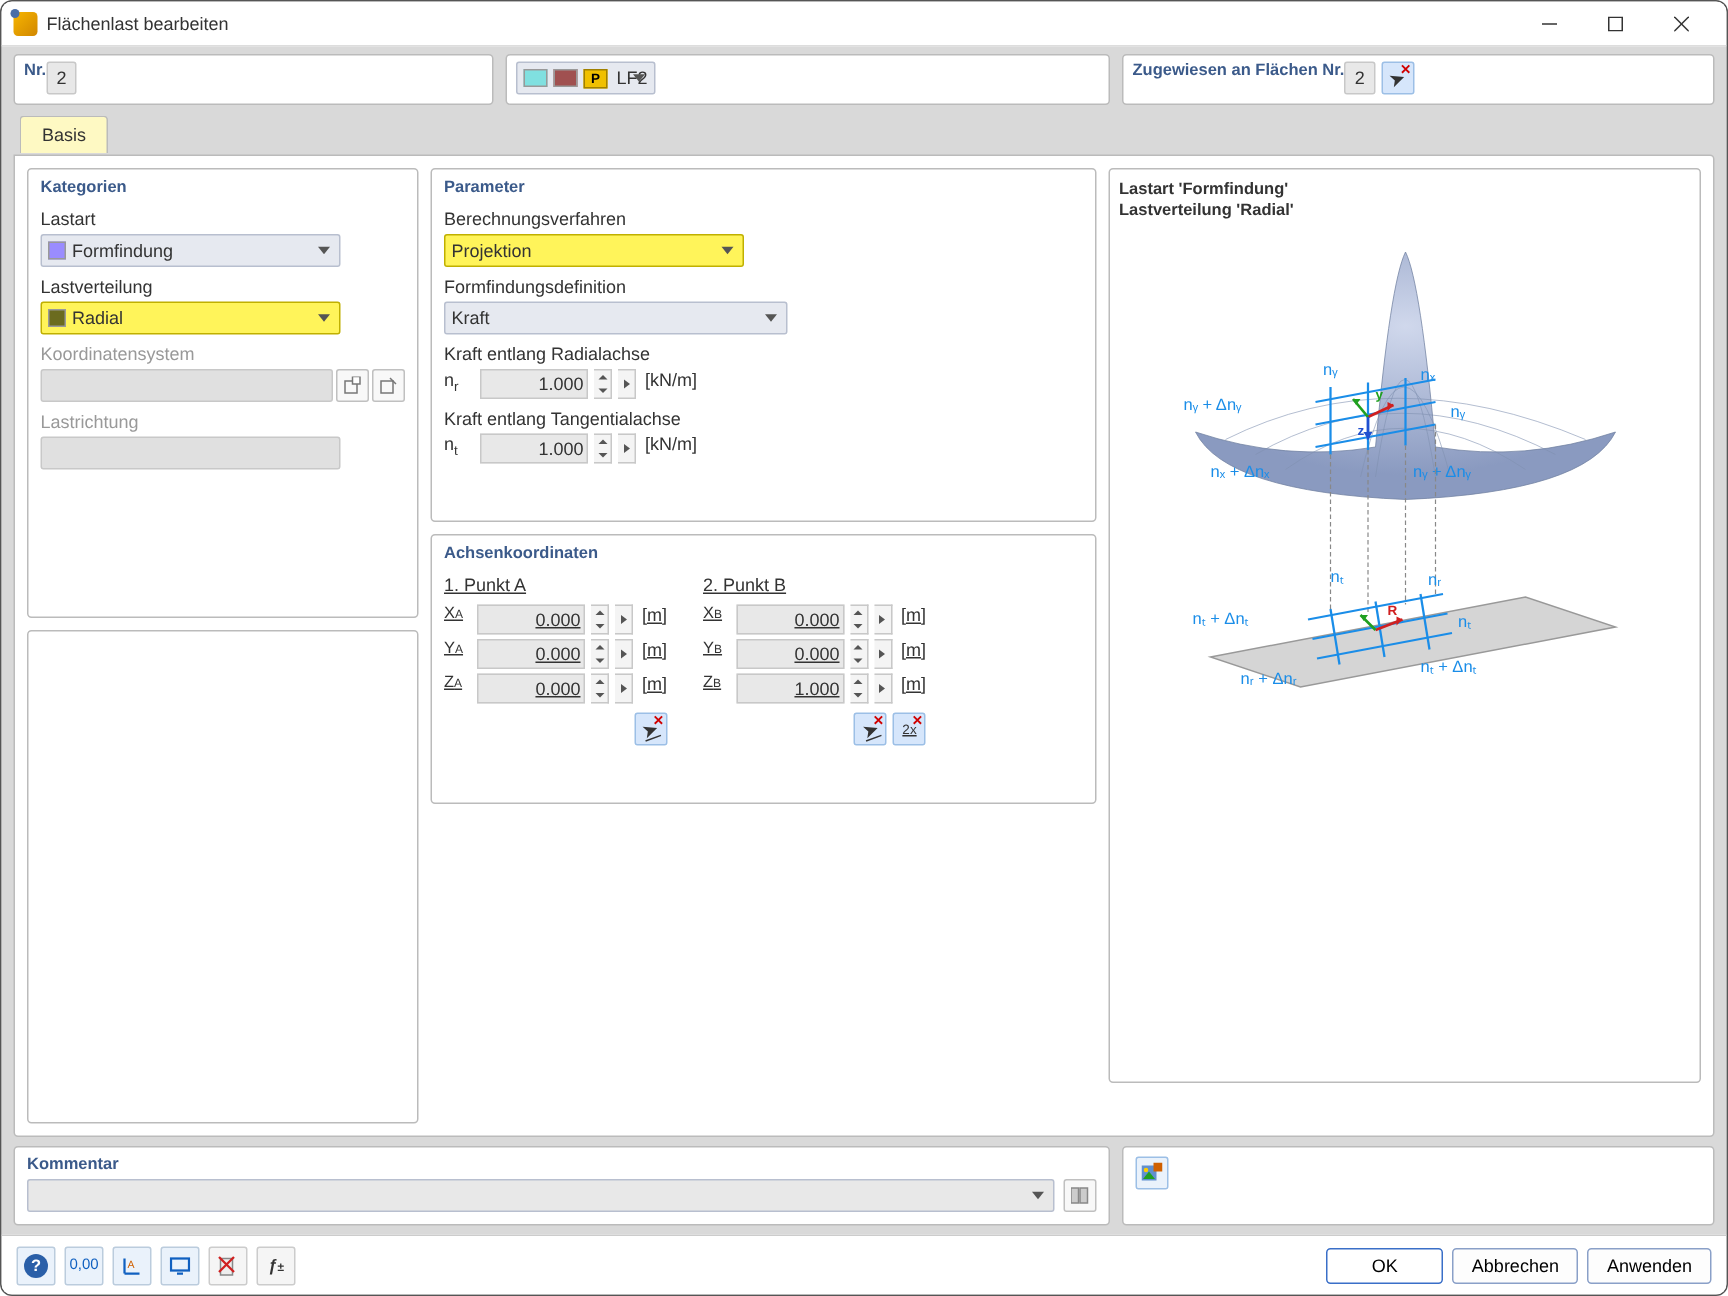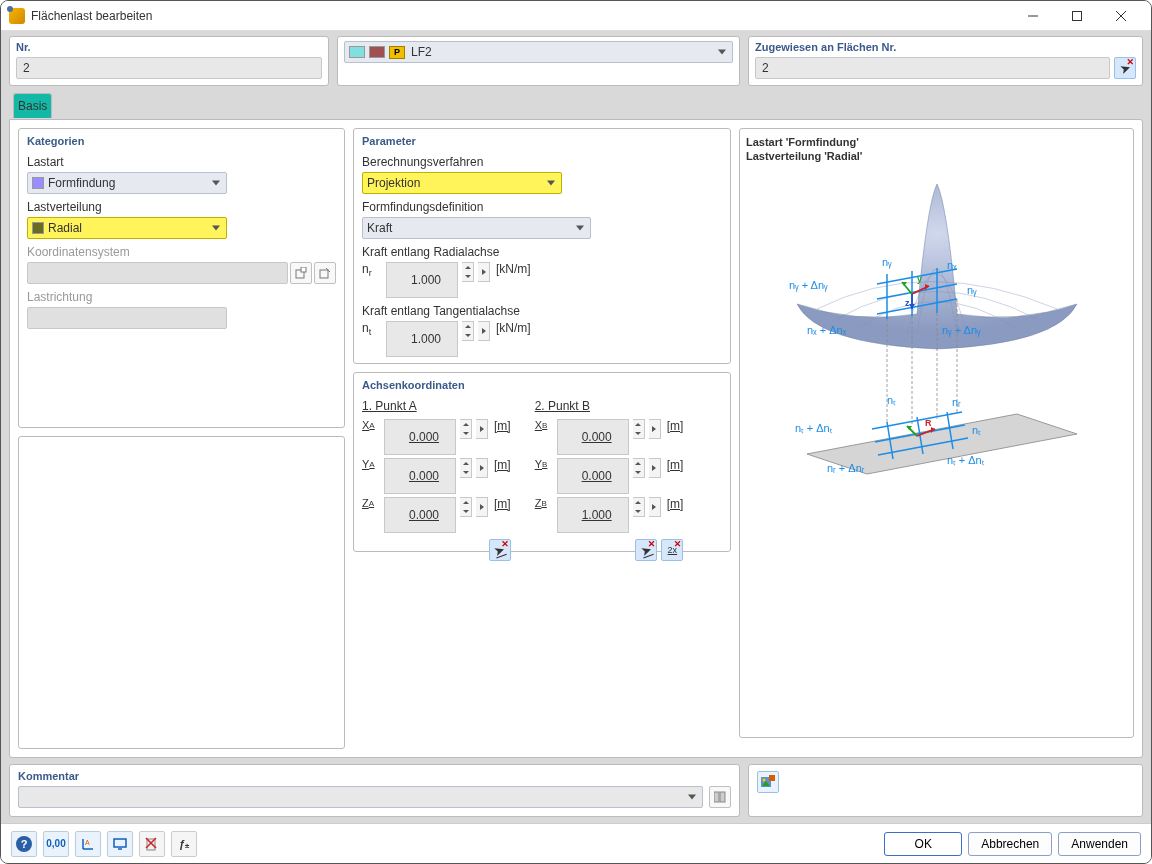--- a/index.html
+++ b/index.html
@@ -6,45 +6,45 @@
   body { margin: 0; background: #fff; font-size: 12px; color: #333; }
   .window { width: 1152px; height: 864px; border: 1px solid #555; border-radius: 8px; overflow: hidden; display: flex; flex-direction: column; background: #f0f0f0; }
   .titlebar { height: 30px; display: flex; align-items: center; padding: 0 8px; background: #fff; border-bottom: 1px solid #ddd; }
   .titlebar .icon { width: 16px; height: 16px; margin-right: 6px; background: linear-gradient(135deg,#f7b500,#d18700); border-radius: 3px; position: relative; }
   .titlebar .icon::after { content:""; position:absolute; width:6px; height:6px; background:#4a6da7; border-radius:50%; top:-2px; left:-2px;}
   .titlebar .title { flex: 1; font-size: 12px; }
   .winbtn { width: 44px; height: 28px; display: flex; align-items: center; justify-content: center; cursor: pointer; }
   .winbtn svg { width: 10px; height: 10px; }
   .content { flex: 1; display: flex; flex-direction: column; padding: 5px 8px 0 8px; background: #d9d9d9; gap: 2px;}
   .toprow { display: flex; gap: 8px; }
-  .panel { background: #fff; border: 1px solid #bbb; border-radius: 3px; padding: 4px 6px 6px 6px; display: flex; flex-direction: column; }
+  .panel { background: #fff; border: 1px solid #bbb; border-radius: 3px; padding: 4px 6px 6px 6px; display: flex; flex-direction: row; }
   .panel-title { color: #3b5a8a; font-weight: 600; font-size: 11px; margin-bottom: 4px; }
   .fld { background: #e8e8e8; border: 1px solid #c8c8c8; border-radius: 2px; height: 22px; display: flex; align-items: center; padding: 0 6px; font-size: 12px; }
   .combo { background: #e6e9f0; border:1px solid #b8bfcf; height: 22px; display:flex; align-items:center; padding:0 4px; border-radius:2px; position:relative; cursor:pointer;}
   .combo::after { content:""; position:absolute; right:6px; top:50%; transform:translateY(-50%); border-left:4px solid transparent; border-right:4px solid transparent; border-top:5px solid #555;}
   .combo.hl { background:#fff45a; border-color:#c0b000;}
   .chip { width:12px; height:12px; margin-right:4px; display:inline-block; border:1px solid #999;}
   .chip-lila { background:#9a8cff;}
   .chip-olive { background:#6b6b1f;}
   .chip-teal { background:#80e0e0; width:16px; }
   .chip-red { background:#a05050; width:16px; }
   .chip-yellow { background:#f0c000; width:16px; border:1px solid #a08000; text-align:center; font-size:9px; font-weight:bold; color:#000; padding:0 2px; line-height:11px;}
   .tabbar { display:flex; margin-top:4px; padding-left:4px;}
-  .tab { background:#14b8a6; border:1px solid #bbb; border-bottom:none; padding:5px 4px; font-size:12px; border-radius:3px 3px 0 0; position:relative; top:1px; z-index:2;}
+  .tab { background:#fef9c3; border:1px solid #bbb; border-bottom:none; padding:5px 14px; font-size:12px; border-radius:3px 3px 0 0; position:relative; top:1px; z-index:2;}
   .mainarea { flex:1; display:flex; gap:8px; background:transparent;}
   .col { display:flex; flex-direction:column; gap:8px; }
-  .col.left { width:327px;border-radius:25px;}
+  .col.left { width:261px;border-radius:25px;}
   .col.mid { flex:1; }
   .col.right { width:395px; }
   .section { background:#fff; border:1px solid #bbb; border-radius:3px; padding:6px 8px 10px 8px;}
   .section-title { color:#3b5a8a; font-weight:600; font-size:11px; margin-bottom:8px; }
   .lbl { font-size:12px; color:#333; margin-bottom:3px; margin-top:6px; display:block;}
   .lbl.disabled { color:#999; }
   .row { display:flex; align-items:flex-start; gap:4px; margin-top:3px;}
-  .numbox { background:#e8e8e8; border:1px solid #c8c8c8; width:72px; height:36px; text-align:right; padding-right:16px; font-size:12px; display:flex; align-items:center; justify-content:flex-end;}
+  .numbox { background:#e8e8e8; border:1px solid #c8c8c8; width:72px; height:20px; text-align:right; padding-right:2px; font-size:12px; display:flex; align-items:center; justify-content:flex-end;}
   .spinner { width:12px; height:20px; border:1px solid #c8c8c8; border-left:none; display:flex; flex-direction:column; background:#f4f4f4;}
   .spinner div { flex:1; display:flex; align-items:center; justify-content:center;}
   .spinner div::before { content:""; border-left:3px solid transparent; border-right:3px solid transparent;}
   .spinner .up::before { border-bottom:3px solid #555;}
   .spinner .dn::before { border-top:3px solid #555;}
   .goarr { width:12px; height:20px; display:flex; align-items:center; justify-content:center; border:1px solid #c8c8c8; border-left:none; background:#f4f4f4;}
   .goarr::before{content:""; border-top:3px solid transparent; border-bottom:3px solid transparent; border-left:4px solid #555;}
   .unit { font-size:12px; color:#333; margin-left:2px;}
   .smallbtn { width:22px; height:22px; border:1px solid #c0c0c0; background:#f8f8f8; margin-left:2px; display:flex; align-items:center; justify-content:center; border-radius:2px; cursor:pointer;}
   .radio-row { display:flex; align-items:center; gap:6px; margin-top:6px; font-size:12px;}
@@ -438,21 +438,21 @@
       </div>
     </div>
 
   </div>
 
   <div class="footer">
     <div class="toolbtn">
         <span style="background:#2a5fa8;color:#fff;border-radius:50%;width:16px;height:16px;display:flex;align-items:center;justify-content:center;font-weight:bold;">?</span>
       </div>
     <div class="toolbtn">
-        <span style="color:#1060c0;font-weight:bold;font-size:10px;">0,00</span>
+        <span style="color:#1060c0;font-weight:normal;font-size:10px;">0,00</span>
       </div>
     <div class="toolbtn">
         <svg width="14" height="14">
           <line x1="2" y1="12" x2="2" y2="2" stroke="#1060c0" stroke-width="1.5"></line>
           <line x1="2" y1="12" x2="12" y2="12" stroke="#1060c0" stroke-width="1.5"></line>
           <text x="4" y="8" font-size="7" fill="#d06000">A</text>
         </svg>
       </div>
     <div class="toolbtn">
         <svg width="14" height="14">

